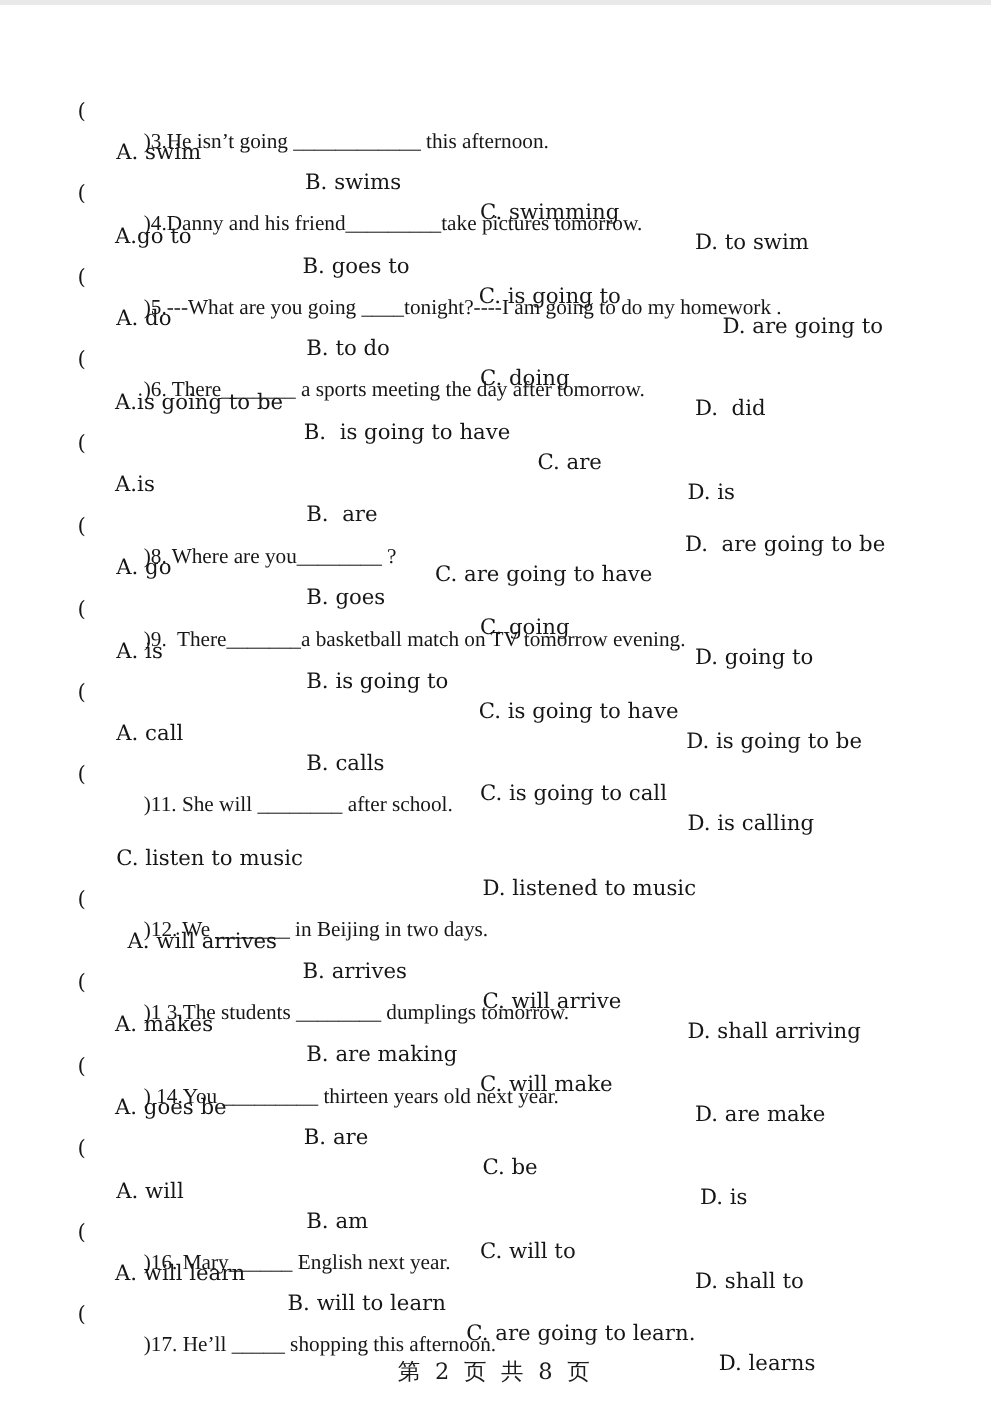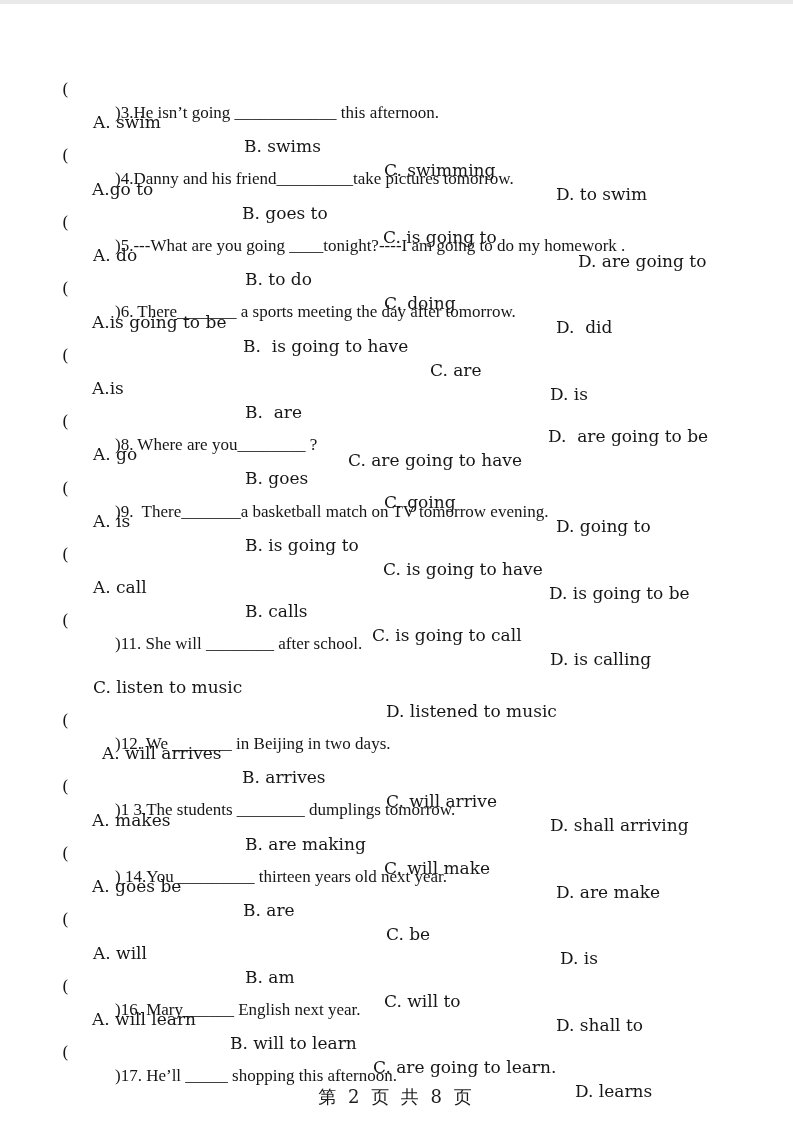--- a/index.html
+++ b/index.html
@@ -113,21 +113,21 @@
   <span class="opt" style="left:383px">C. is going to have</span>
   <span class="opt" style="left:549px">D. is going to be</span>
 </div>
 
 <div class="line" style="top:518px">
   <span class="paren">(</span>
 </div>
 <div class="line" style="top:551px">
   <span class="opt" style="left:93px">A. call</span>
   <span class="opt" style="left:245px">B. calls</span>
-  <span class="opt" style="left:372px">C. is going to call</span>
+  <span class="opt" style="left:384px">C. is going to call</span>
   <span class="opt" style="left:550px">D. is calling</span>
 </div>
 
 <div class="line" style="top:584px">
   <span class="paren">(</span>
   <span class="stem">)11. She will ________ after school.</span>
 </div>
 <div class="line" style="top:618px">
 </div>
 <div class="line" style="top:651px">

